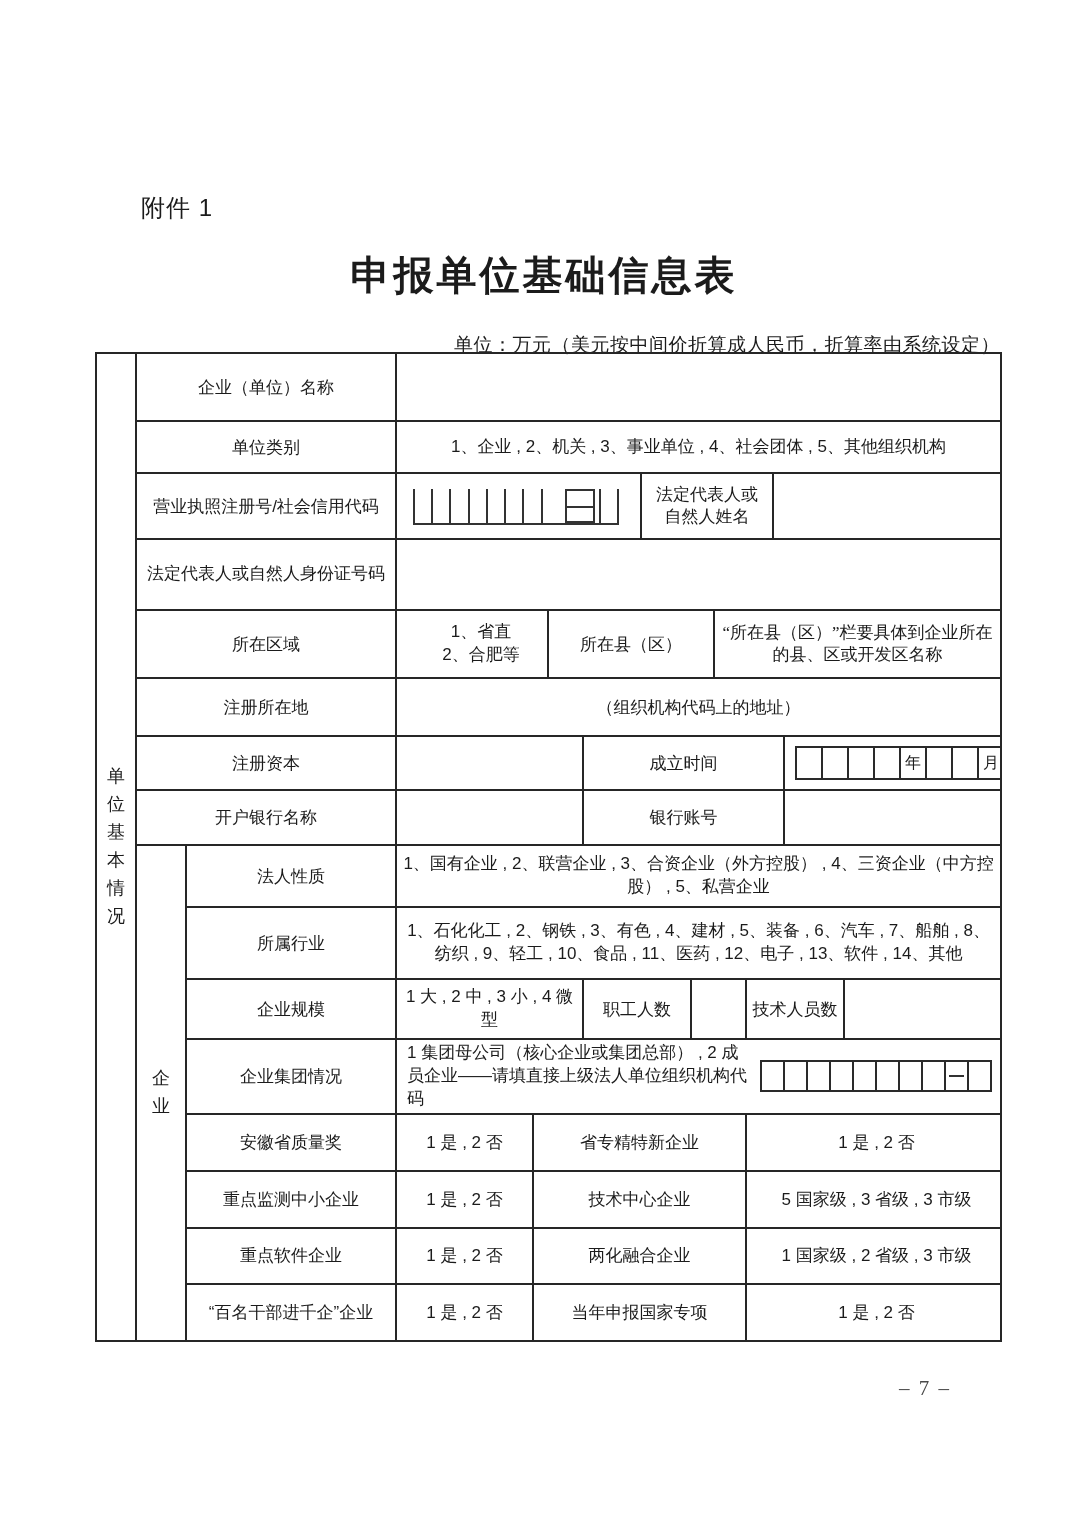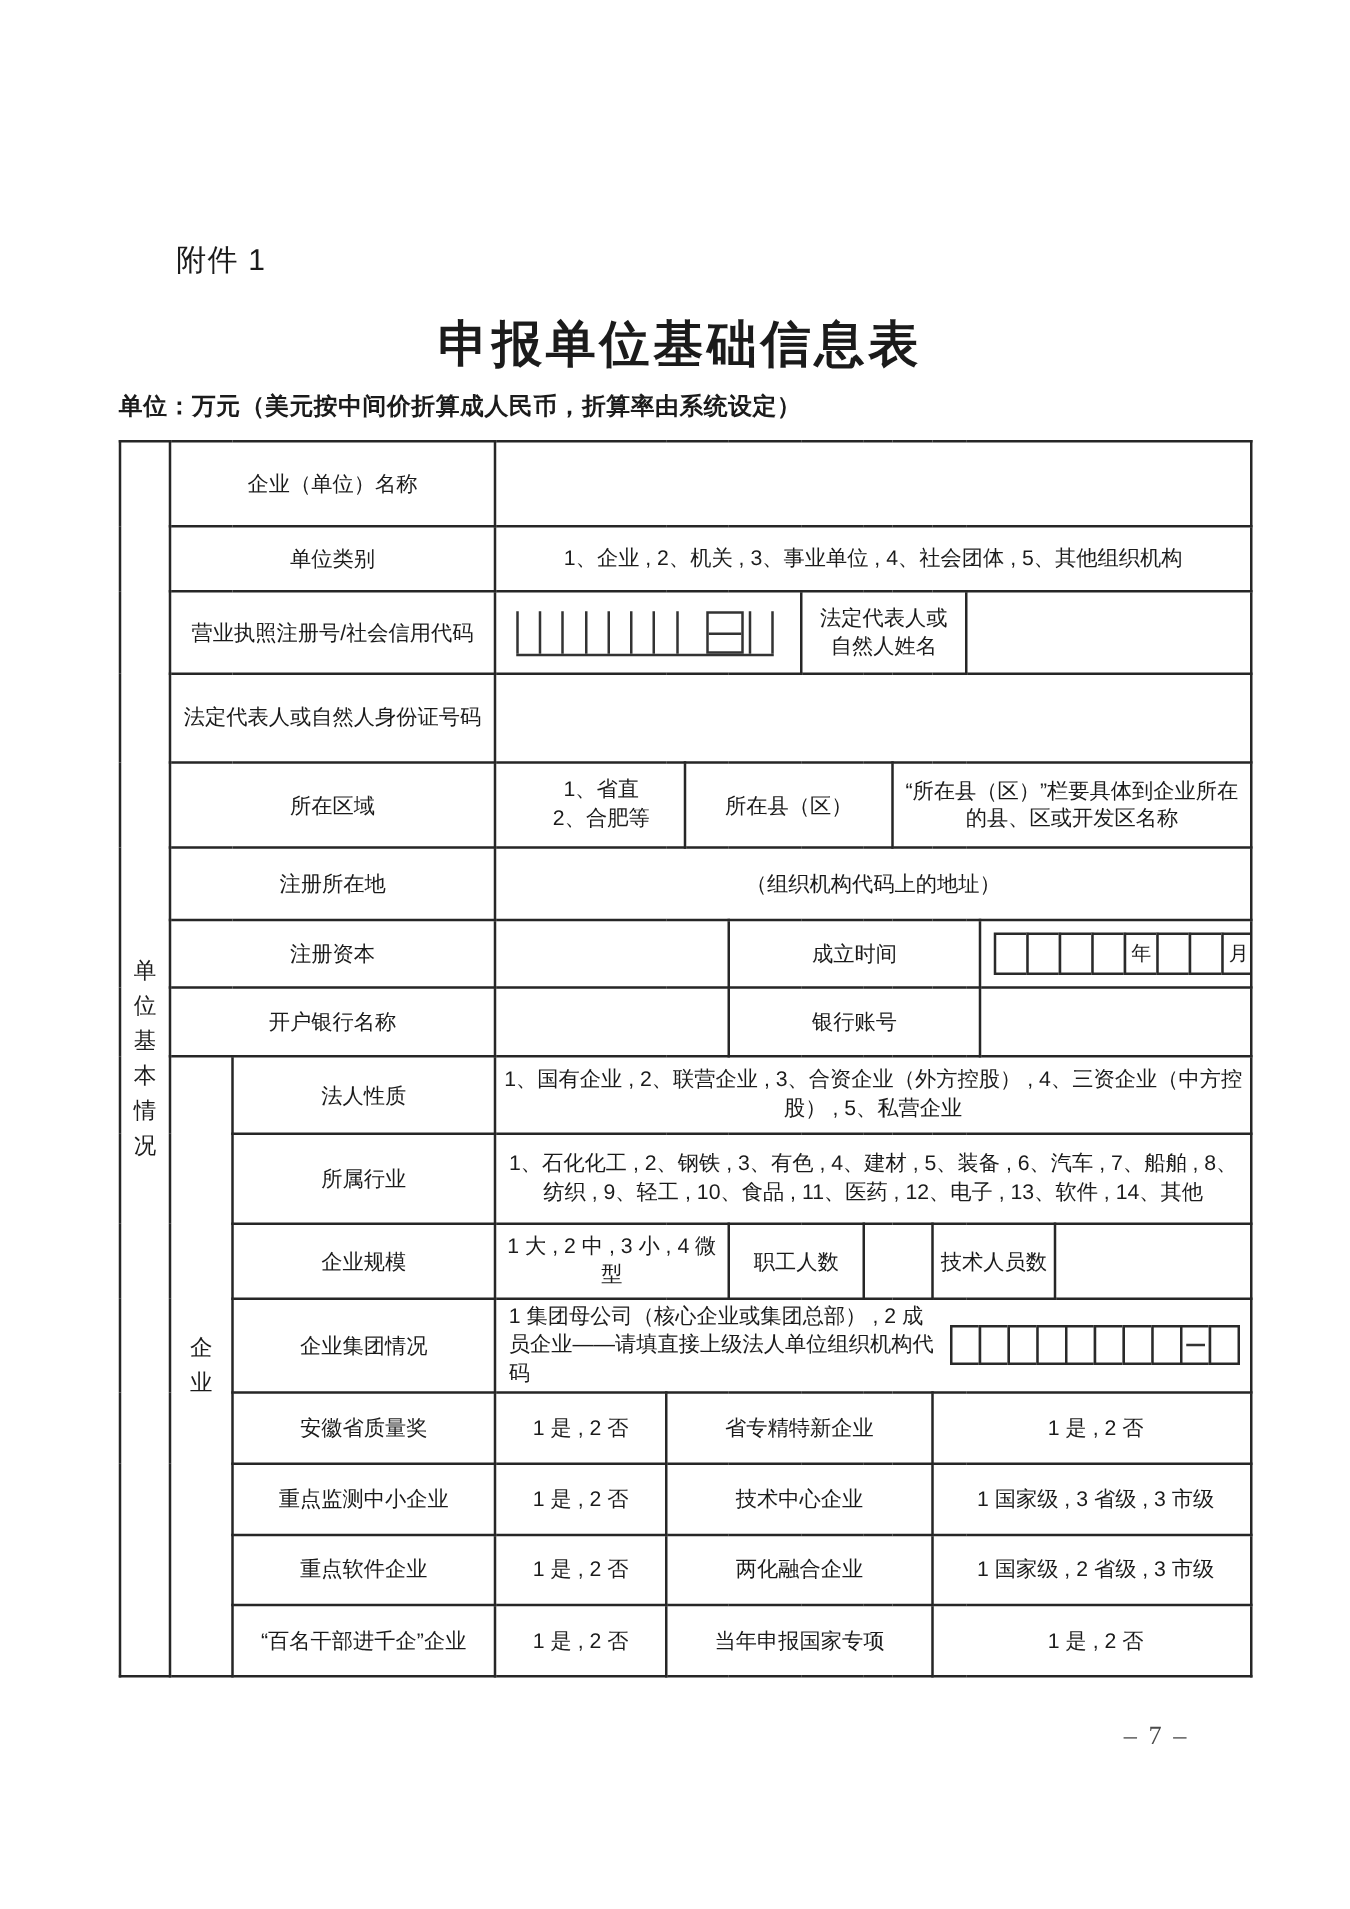--- a/index.html
+++ b/index.html
@@ -15,43 +15,43 @@
     position:absolute;left:141px;top:192px;
     font-size:24px;letter-spacing:1px;
   }
   .doc-title{
     position:absolute;left:4px;top:248px;width:1080px;
     text-align:center;
     font-family:"Liberation Serif", serif;
     font-weight:bold;font-size:40px;letter-spacing:3px;
   }
   .unit-note{
-    position:absolute;left:95px;top:312px;width:905px;
-    text-align:left;font-size:19px;font-weight:700;letter-spacing:0.5px;
+    position:absolute;left:95px;top:332px;width:905px;
+    text-align:right;font-size:19px;font-weight:400;letter-spacing:0.5px;
   }
   table.form{
     position:absolute;left:95px;top:352px;
     width:905px;border-collapse:collapse;table-layout:fixed;
   }
   table.form td{
     border:2px solid #262626;
     padding:2px 6px;
     font-size:17px;
     vertical-align:middle;
     text-align:center;
     overflow:hidden;
   }
   td.left{text-align:left;}
   .vtext{
     width:1.1em;margin:0 auto;
     word-break:break-all;line-height:1.55;
     font-size:18px;text-align:center;
   }
   .opts{text-align:left;padding-left:10px;line-height:1.35;}
-  .note-cell{font-size:17px;line-height:1.3;padding:2px 8px;}
+  .note-cell{font-size:17px;line-height:1.3;padding:2px 8px;font-family:Liberation Serif, serif;}
   
   .code-strip{
     display:flex;align-items:stretch;
     height:34px;width:206px;margin:4px 0 2px 10px;
     border-bottom:2px solid #333;
   }
   .code-strip .tick{flex:1;border-left:2px solid #333;}
   .code-strip .tick.end{border-right:2px solid #333;}
   .code-strip .dbox{
     width:26px;border:2px solid #333;margin:0 4px 0 6px;position:relative;
@@ -231,21 +231,21 @@
       <td>安徽省质量奖</td>
       <td>1 是 , 2 否</td>
       <td colspan="6">省专精特新企业</td>
       <td colspan="4" class="left" style="padding-left:12px">1 是 , 2 否</td>
     </tr>
 
     <tr style="height:57px">
       <td>重点监测中小企业</td>
       <td>1 是 , 2 否</td>
       <td colspan="6">技术中心企业</td>
-      <td colspan="4" class="left" style="padding-left:12px">1 国家级 , 3 省级 , 3 市级</td>
+      <td colspan="4" class="left" style="padding-left:12px">5 国家级 , 3 省级 , 3 市级</td>
     </tr>
 
     <tr style="height:56px">
       <td>重点软件企业</td>
       <td>1 是 , 2 否</td>
       <td colspan="6">两化融合企业</td>
       <td colspan="4" class="left" style="padding-left:12px">1 国家级 , 2 省级 , 3 市级</td>
     </tr>
 
     <tr style="height:57px">

